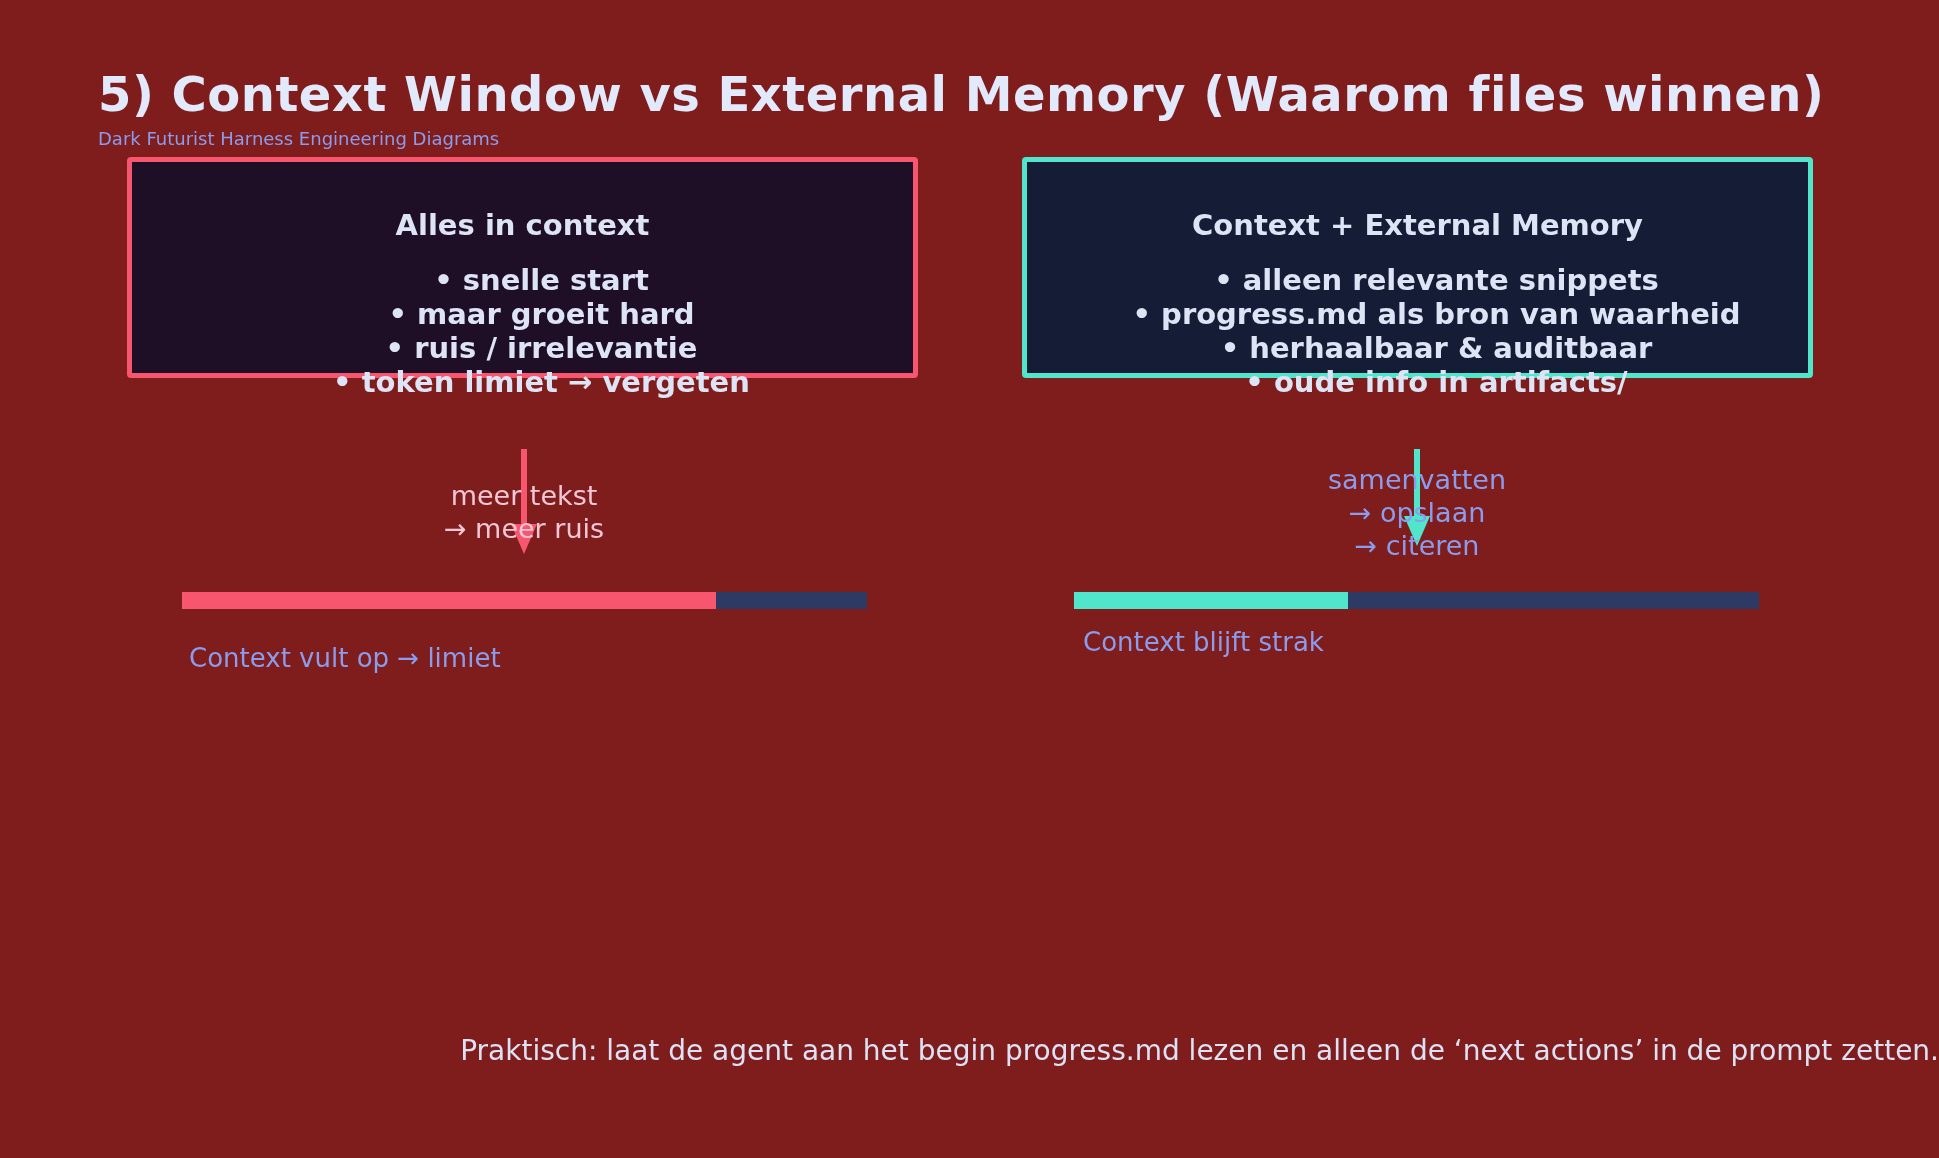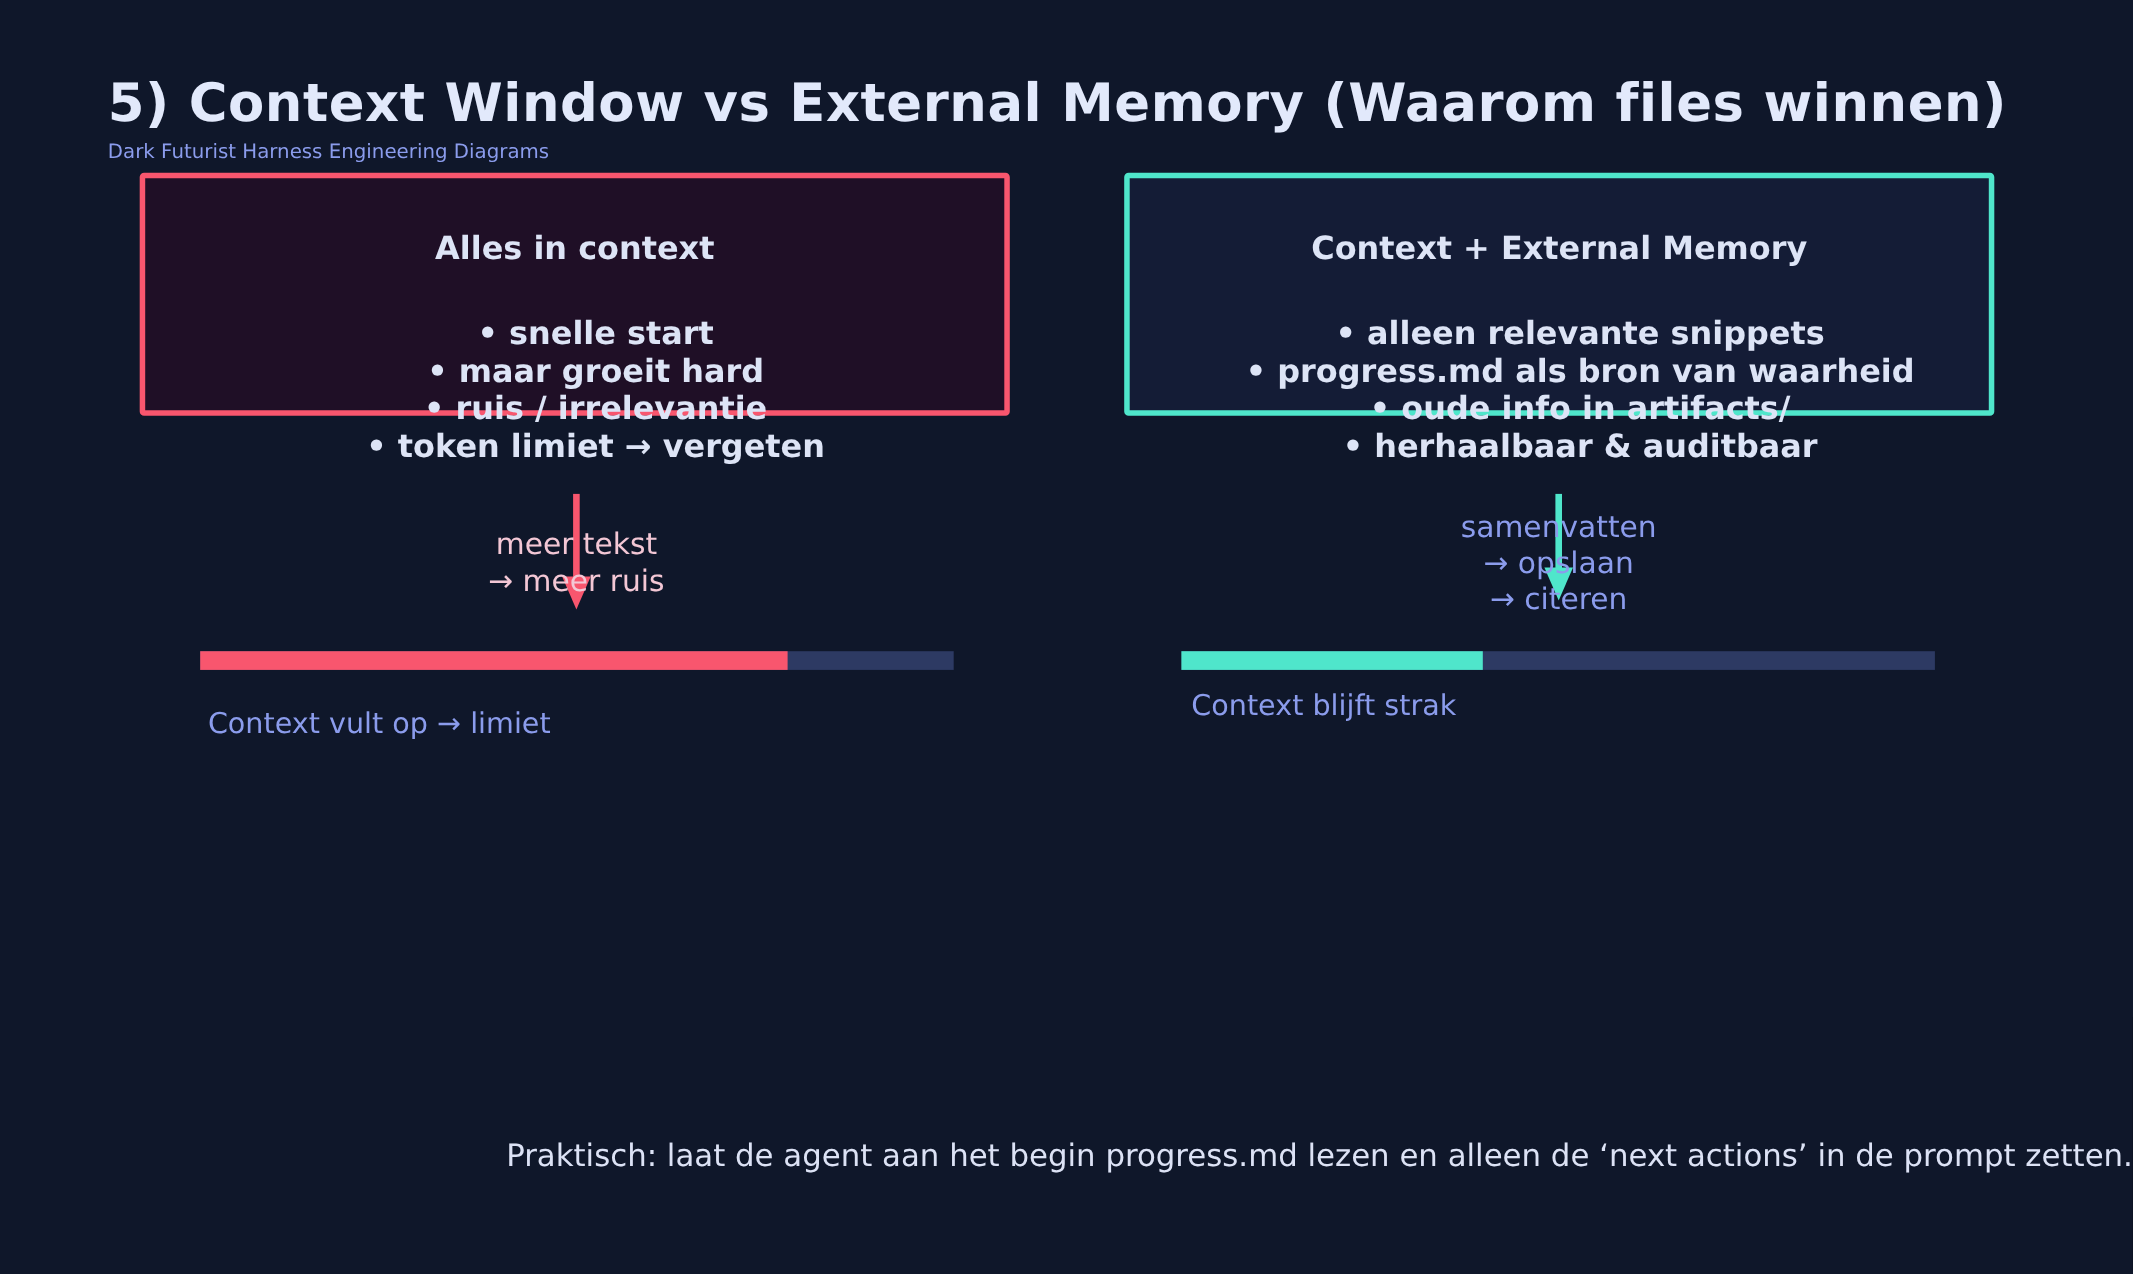--- a/index.html
+++ b/index.html
@@ -1,19 +1,19 @@
 <!DOCTYPE html>
 <html><head>
 <meta charset="utf-8">
 <style>
   html,body { margin:0; padding:0; background:#05070f; }
   .slide {
     position:relative;
     width:1939px; height:1158px;
-    background:#0f172a;
+    background:#7f1d1d;
     overflow:hidden;
     font-family:"DejaVu Sans", sans-serif;
   }
   .slide-title {
     position:absolute; left:98px; top:66px;
     font-size:48px; font-weight:bold; letter-spacing:0.5px;
     color:#e2e9fb; white-space:nowrap;
   }
   .slide-subtitle {
     position:absolute; left:98px; top:128px;
@@ -22,21 +22,21 @@
   .panel {
     position:absolute; top:157px; width:791px; height:221px;
     box-sizing:border-box; border-radius:4px; border:5px solid;
     text-align:center; color:#dde4f6; z-index:2;
   }
   .panel-left  { left:127px;  border-color:#f8566e; background:#1f0f26; }
   .panel-right { left:1022px; border-color:#4fe6cb; background:#141c36; }
   .panel-title {
     margin-top:46px; font-size:29px; font-weight:bold; line-height:34px;
   }
-  .panel-bullets { margin-top:44px;padding-left:38px; }
+  .panel-bullets { margin-top:21px;padding-left:38px; }
   .bullet { font-size:29px; font-weight:bold; line-height:34px; }
   .arrow-line {
     position:absolute; width:6px; z-index:3;
   }
   .arrow-line-left  { left:521px; top:449px; height:80px; background:#f8566e; }
   .arrow-line-right { left:1414px; top:449px; height:72px; background:#4fe6cb; }
   .arrow-head {
     position:absolute; width:0; height:0; z-index:3;
     border-left:13px solid transparent; border-right:13px solid transparent;
   }
@@ -84,22 +84,22 @@
       <div class="bullet">• ruis / irrelevantie</div>
       <div class="bullet">• token limiet → vergeten</div>
     </div>
   </div>
 
   <div class="panel panel-right">
     <div class="panel-title">Context + External Memory</div>
     <div class="panel-bullets">
       <div class="bullet">• alleen relevante snippets</div>
       <div class="bullet">• progress.md als bron van waarheid</div>
+      <div class="bullet">• herhaalbaar &amp; auditbaar</div>
       <div class="bullet">• oude info in artifacts/</div>
-      <div class="bullet">• herhaalbaar &amp; auditbaar</div>
     </div>
   </div>
 
   <div class="arrow-line arrow-line-left"></div>
   <div class="arrow-head arrow-head-left"></div>
   <div class="arrow-label arrow-label-left">
     <div>meer tekst</div>
     <div>→ meer ruis</div>
   </div>
 

